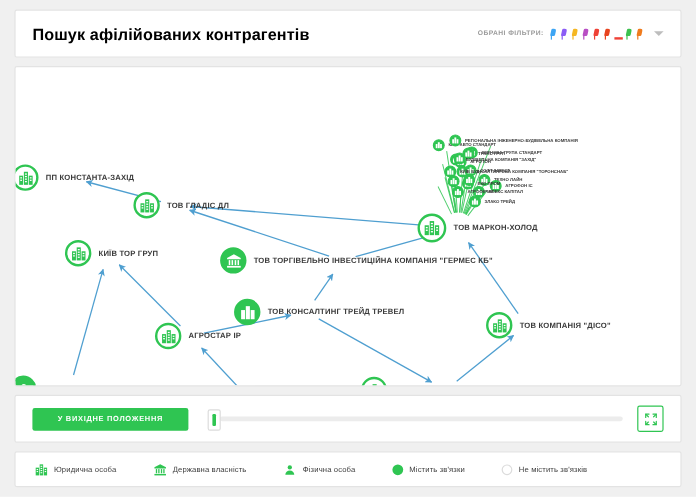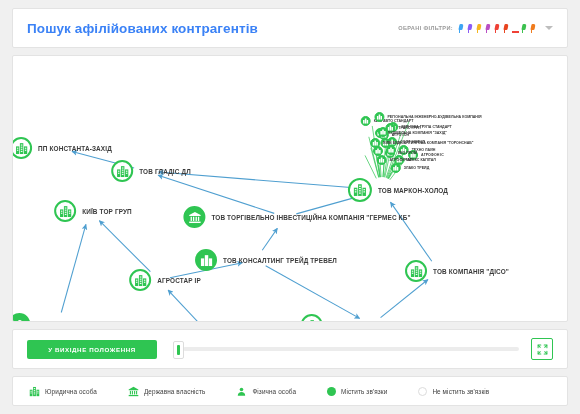--- a/index.html
+++ b/index.html
@@ -11,21 +11,21 @@
     -webkit-font-smoothing:antialiased;
   }
   .app{position:relative;width:580px;height:414px;box-sizing:border-box;padding:8px 12px;}
 
   
   .header-card{
     position:relative;background:#fff;border:1px solid #e3e3e3;
     border-radius:2px;height:40px;display:flex;align-items:center;
     padding:0 14px;box-sizing:border-box;
   }
-  .page-title{font-size:13.5px;color:#3b82f6;font-weight:bold;letter-spacing:.1px;white-space:nowrap;}
+  .page-title{font-size:13.5px;color:#000000;font-weight:bold;letter-spacing:.1px;white-space:nowrap;}
   .filter-zone{margin-left:auto;display:flex;align-items:center;gap:5px;}
   .filter-label{font-size:5.6px;color:#9a9a9a;letter-spacing:.35px;white-space:nowrap;font-weight:bold;}
   .filter-icons{display:flex;align-items:center;gap:2px;}
   .fi{width:7px;height:9px;position:relative;display:inline-block;}
   .fi i{
     position:absolute;left:1px;top:0;width:4px;height:6px;
     background:currentColor;border-radius:1px 2px 1px 1px;
     transform:skewX(-12deg);
   }
   .fi b{position:absolute;left:1px;top:5px;width:1.2px;height:4px;background:currentColor;}

